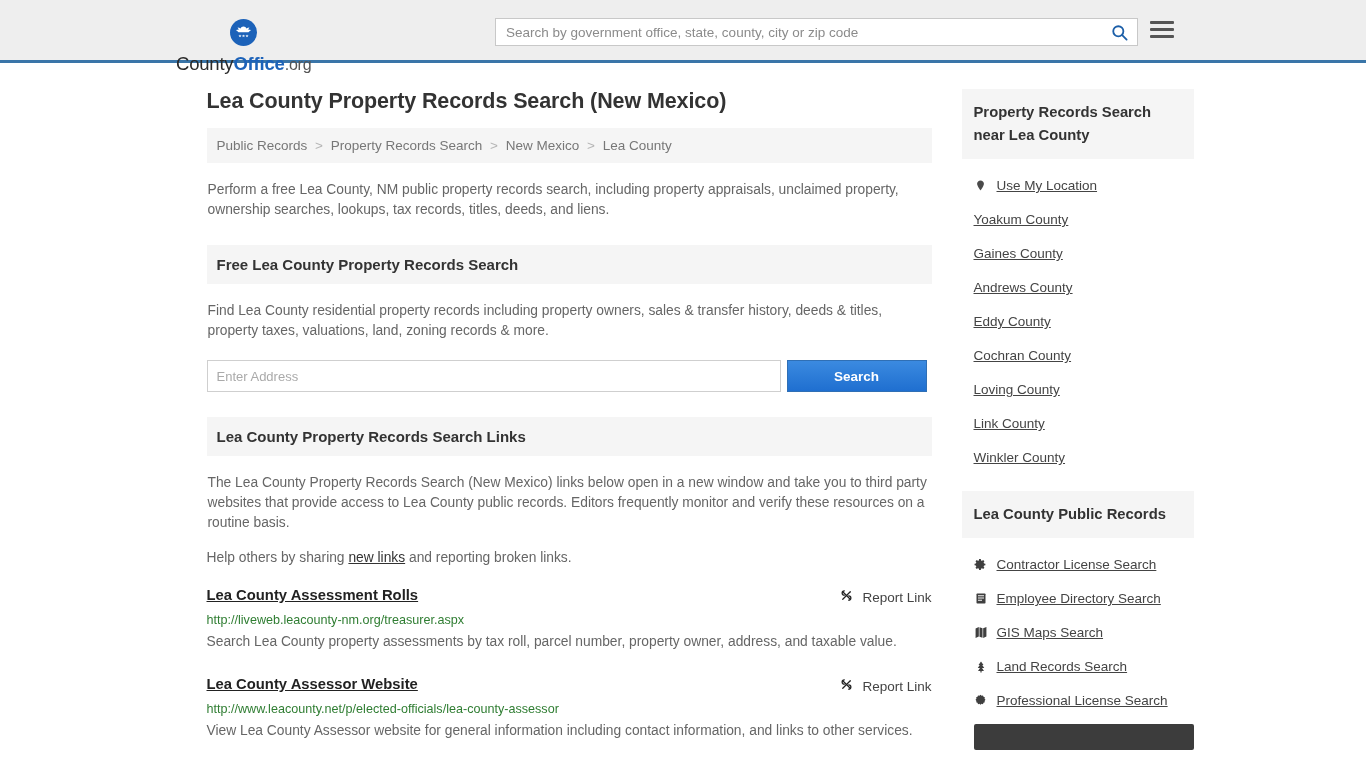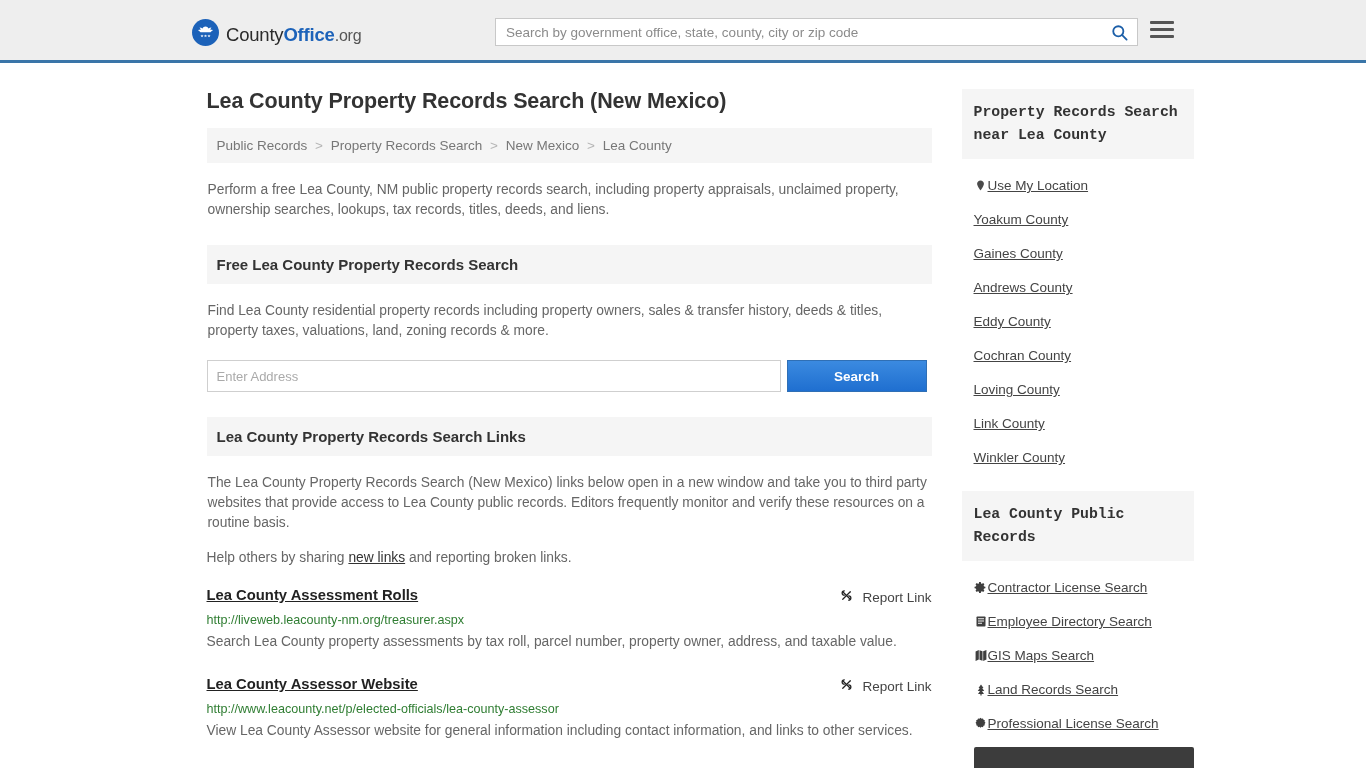--- a/index.html
+++ b/index.html
@@ -17,26 +17,27 @@
   .site-header {
     height: 63px;
     background: #eeeeee;
     border-bottom: 3px solid #3a75a8;
     display: flex;
     align-items: center;
     position: relative;
   }
   .brand {
     position: absolute;
-    left: 192px;
+    left: 176px;
     top: 19px;
     display: flex;
-    align-items: flex-end;
+    align-items: center;
     gap: 7px;
     text-decoration: none;
+    flex-direction: column;
   }
   .brand-mark {
     width: 27px; height: 27px;
     border-radius: 50%;
     background: #1c62b9;
     position: relative;
     flex: none;
     display: flex;
     align-items: center;
     justify-content: center;
@@ -246,26 +247,26 @@
 
   
   .side-heading {
     background: #f5f5f5;
     padding: 12px 12px;
     font-size: 14.8px;
     font-weight: bold;
     color: #333;
     line-height: 23px;
     margin-top: 26px;
-    font-family: Liberation Mono, monospace;
   }
   .side-list { padding: 0 0 0 12px; margin: 0; list-style: none; }
   .side-list li {
     display: flex;
     align-items: center;
+    gap: 9px;
     margin-top: 19px;
     font-size: 13.5px;
   }
   .side-list li:first-child { margin-top: 19px; }
   .side-list a {
     color: #444;
     text-decoration: underline;
   }
   .side-icon {
     width: 14px;

